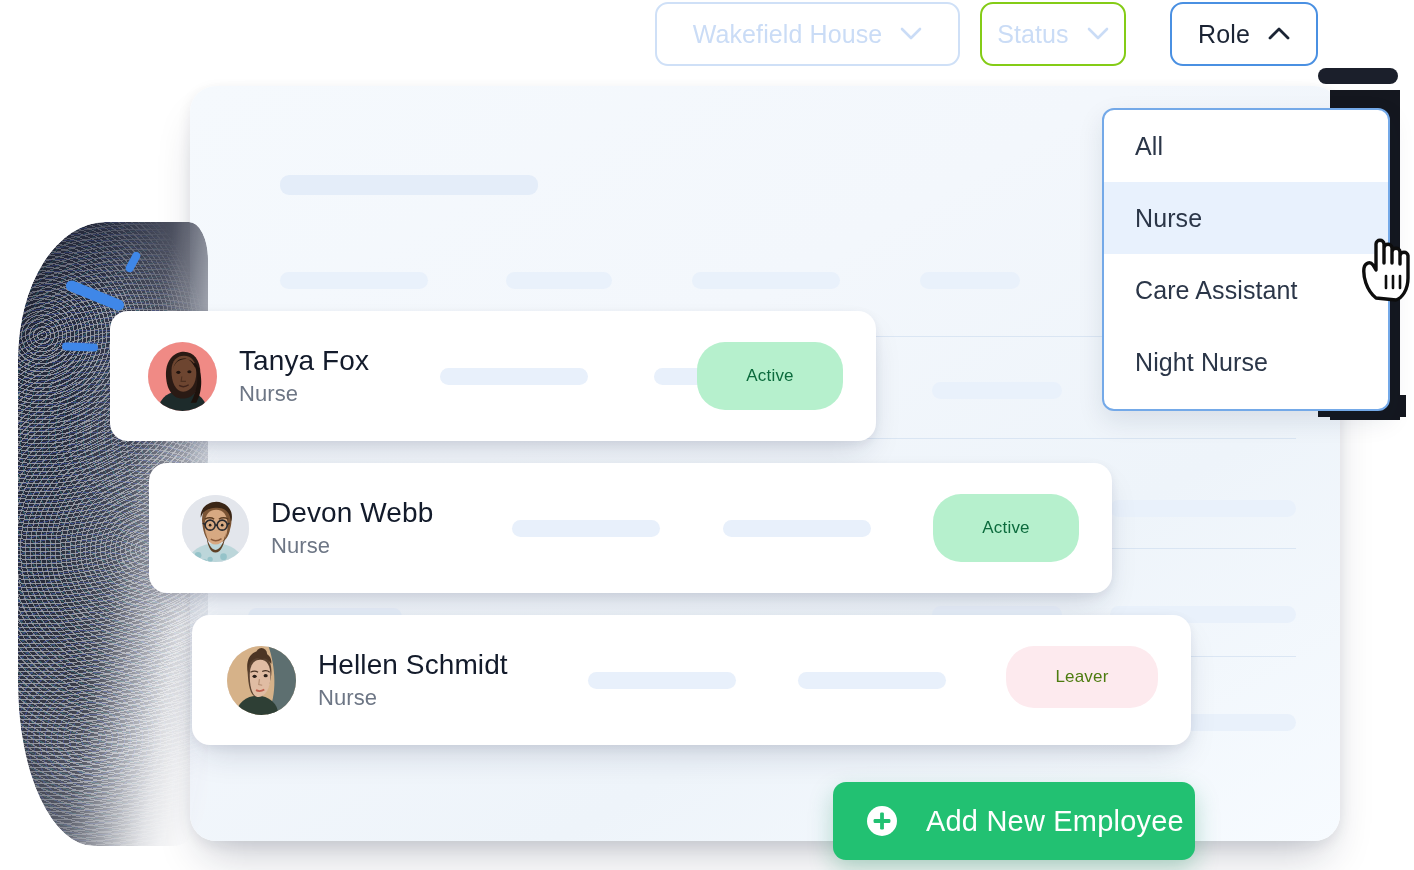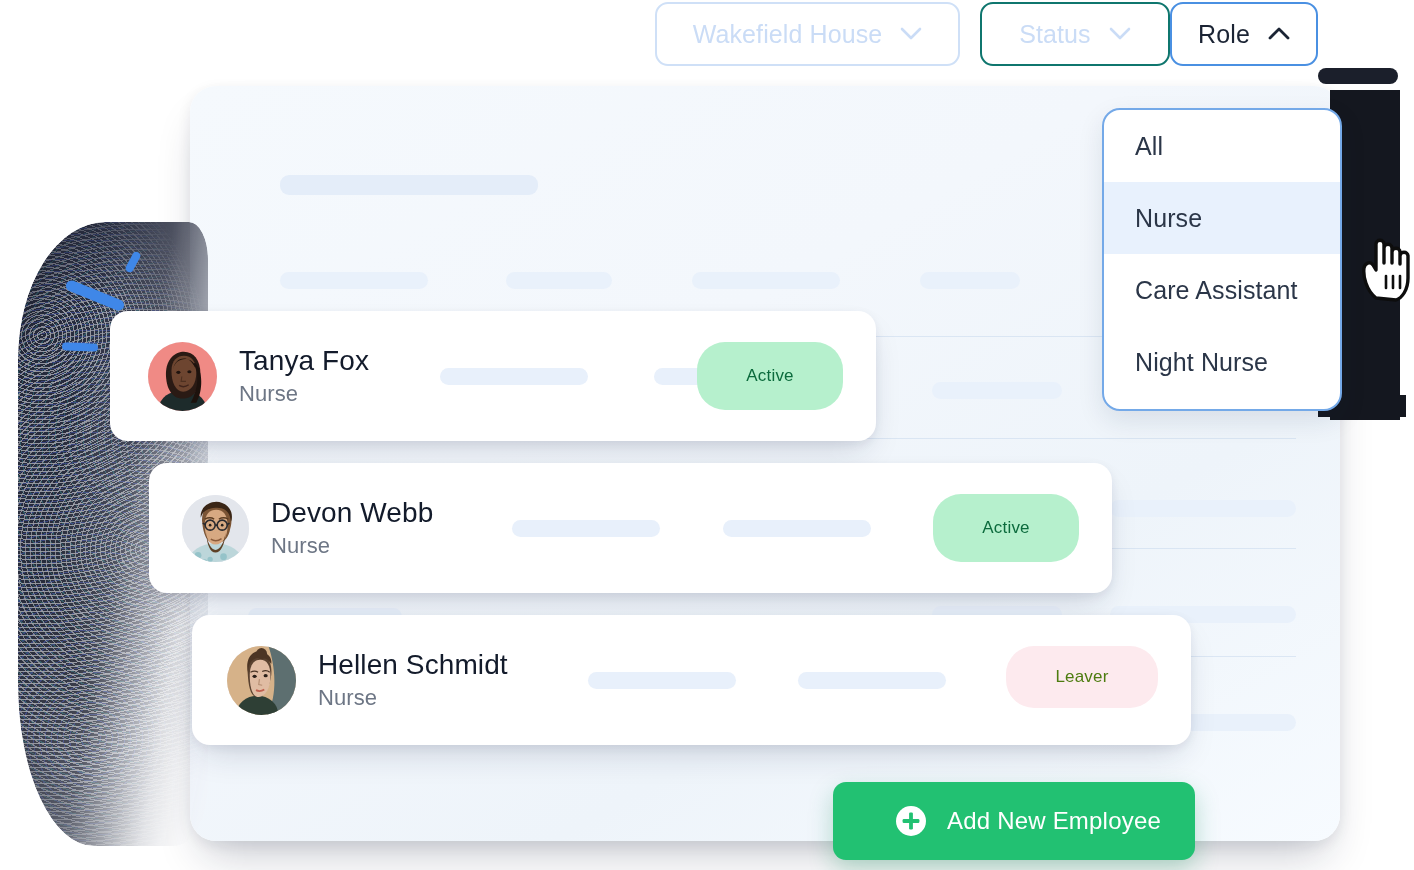--- a/index.html
+++ b/index.html
@@ -51,31 +51,31 @@
 
   
   .filters{ position:absolute; left:655px; top:0px; }
   .chip{
     position:absolute; display:flex; align-items:center; justify-content:center;
     gap:18px; background:#fff; border-radius:13px; height:64px;
     font-size:25px; letter-spacing:.1px; white-space:nowrap;
   }
   .chip .chev{ display:block; }
   .chip-house{ left:0px; top:2px; width:305px; border:2px solid #cfe0f7; color:#cadcf6; }
-  .chip-status{ left:325px; top:2px; width:190px; border:2px solid #0f766e; color:#cadcf6; }
+  .chip-status{ left:325px; top:2px; width:146px; border:2px solid #84cc16; color:#cadcf6; }
   .chip-role{ left:515px; top:2px; width:148px; border:2.5px solid #4a90e2; color:#1b2434; }
   .chip-shadow{
     position:absolute; border-radius:13px; background:#1b1f2b;
   }
   .sh3{ left:1318px; top:68px; width:80px; height:16px; }
 
   
   .dropdown{
-    position:absolute; left:1102px; top:108px; width:240px; height:303px;
-    background:#fff; border:2px solid #74a9e8; border-radius:18px; overflow:hidden;
+    position:absolute; left:1102px; top:108px; width:288px; height:303px;
+    background:#fff; border:2px solid #74a9e8; border-radius:12px; overflow:hidden;
     box-shadow:0 10px 26px rgba(24,40,72,.10);
   }
   .dd-item{
     display:flex; align-items:center; height:72px; padding:0 31px;
     font-size:25px; color:#2b3648; letter-spacing:.1px;
   }
   .dd-item.active{ background:#e8f1fd; }
   .dd-shadow{ position:absolute; left:1330px; top:90px; width:70px; height:330px; background:#14171f; }
   .dd-shadow2{ position:absolute; left:1318px; top:395px; width:88px; height:22px; background:#14171f; }
 
@@ -108,22 +108,22 @@
   .badge.leaver-b{ background:#fdeaee; color:#4d7c0f; }
   .c1 .badge{ right:33px; top:31px; width:146px; height:68px; }
   .c2 .badge{ right:33px; top:31px; width:146px; height:68px; }
   .c3 .badge{ right:33px; top:31px; width:152px; height:62px; }
 
   .card-sk{ position:absolute; height:17px; border-radius:9px; background:#e8f0fb; }
 
   
   .add-btn{
     position:absolute; left:833px; top:782px; width:362px; height:78px;
-    background:#22c172; border-radius:13px; display:flex; align-items:center; gap:19px;
-    padding-left:61px; color:#fff; font-size:24px; letter-spacing:.2px;
+    background:#22c172; border-radius:13px; display:flex; align-items:center; gap:27px;
+    padding-left:32px; color:#fff; font-size:29px; letter-spacing:.2px;
     box-shadow:0 10px 24px rgba(16,140,86,.28);
   }
   .plus-ico{ width:34px; height:34px; flex:none; }
 
   
   .cursor{ position:absolute; left:1356px; top:232px; width:62px; height:70px; }
 
   
   .av-svg{ width:100%; height:100%; display:block; }
 </style>

